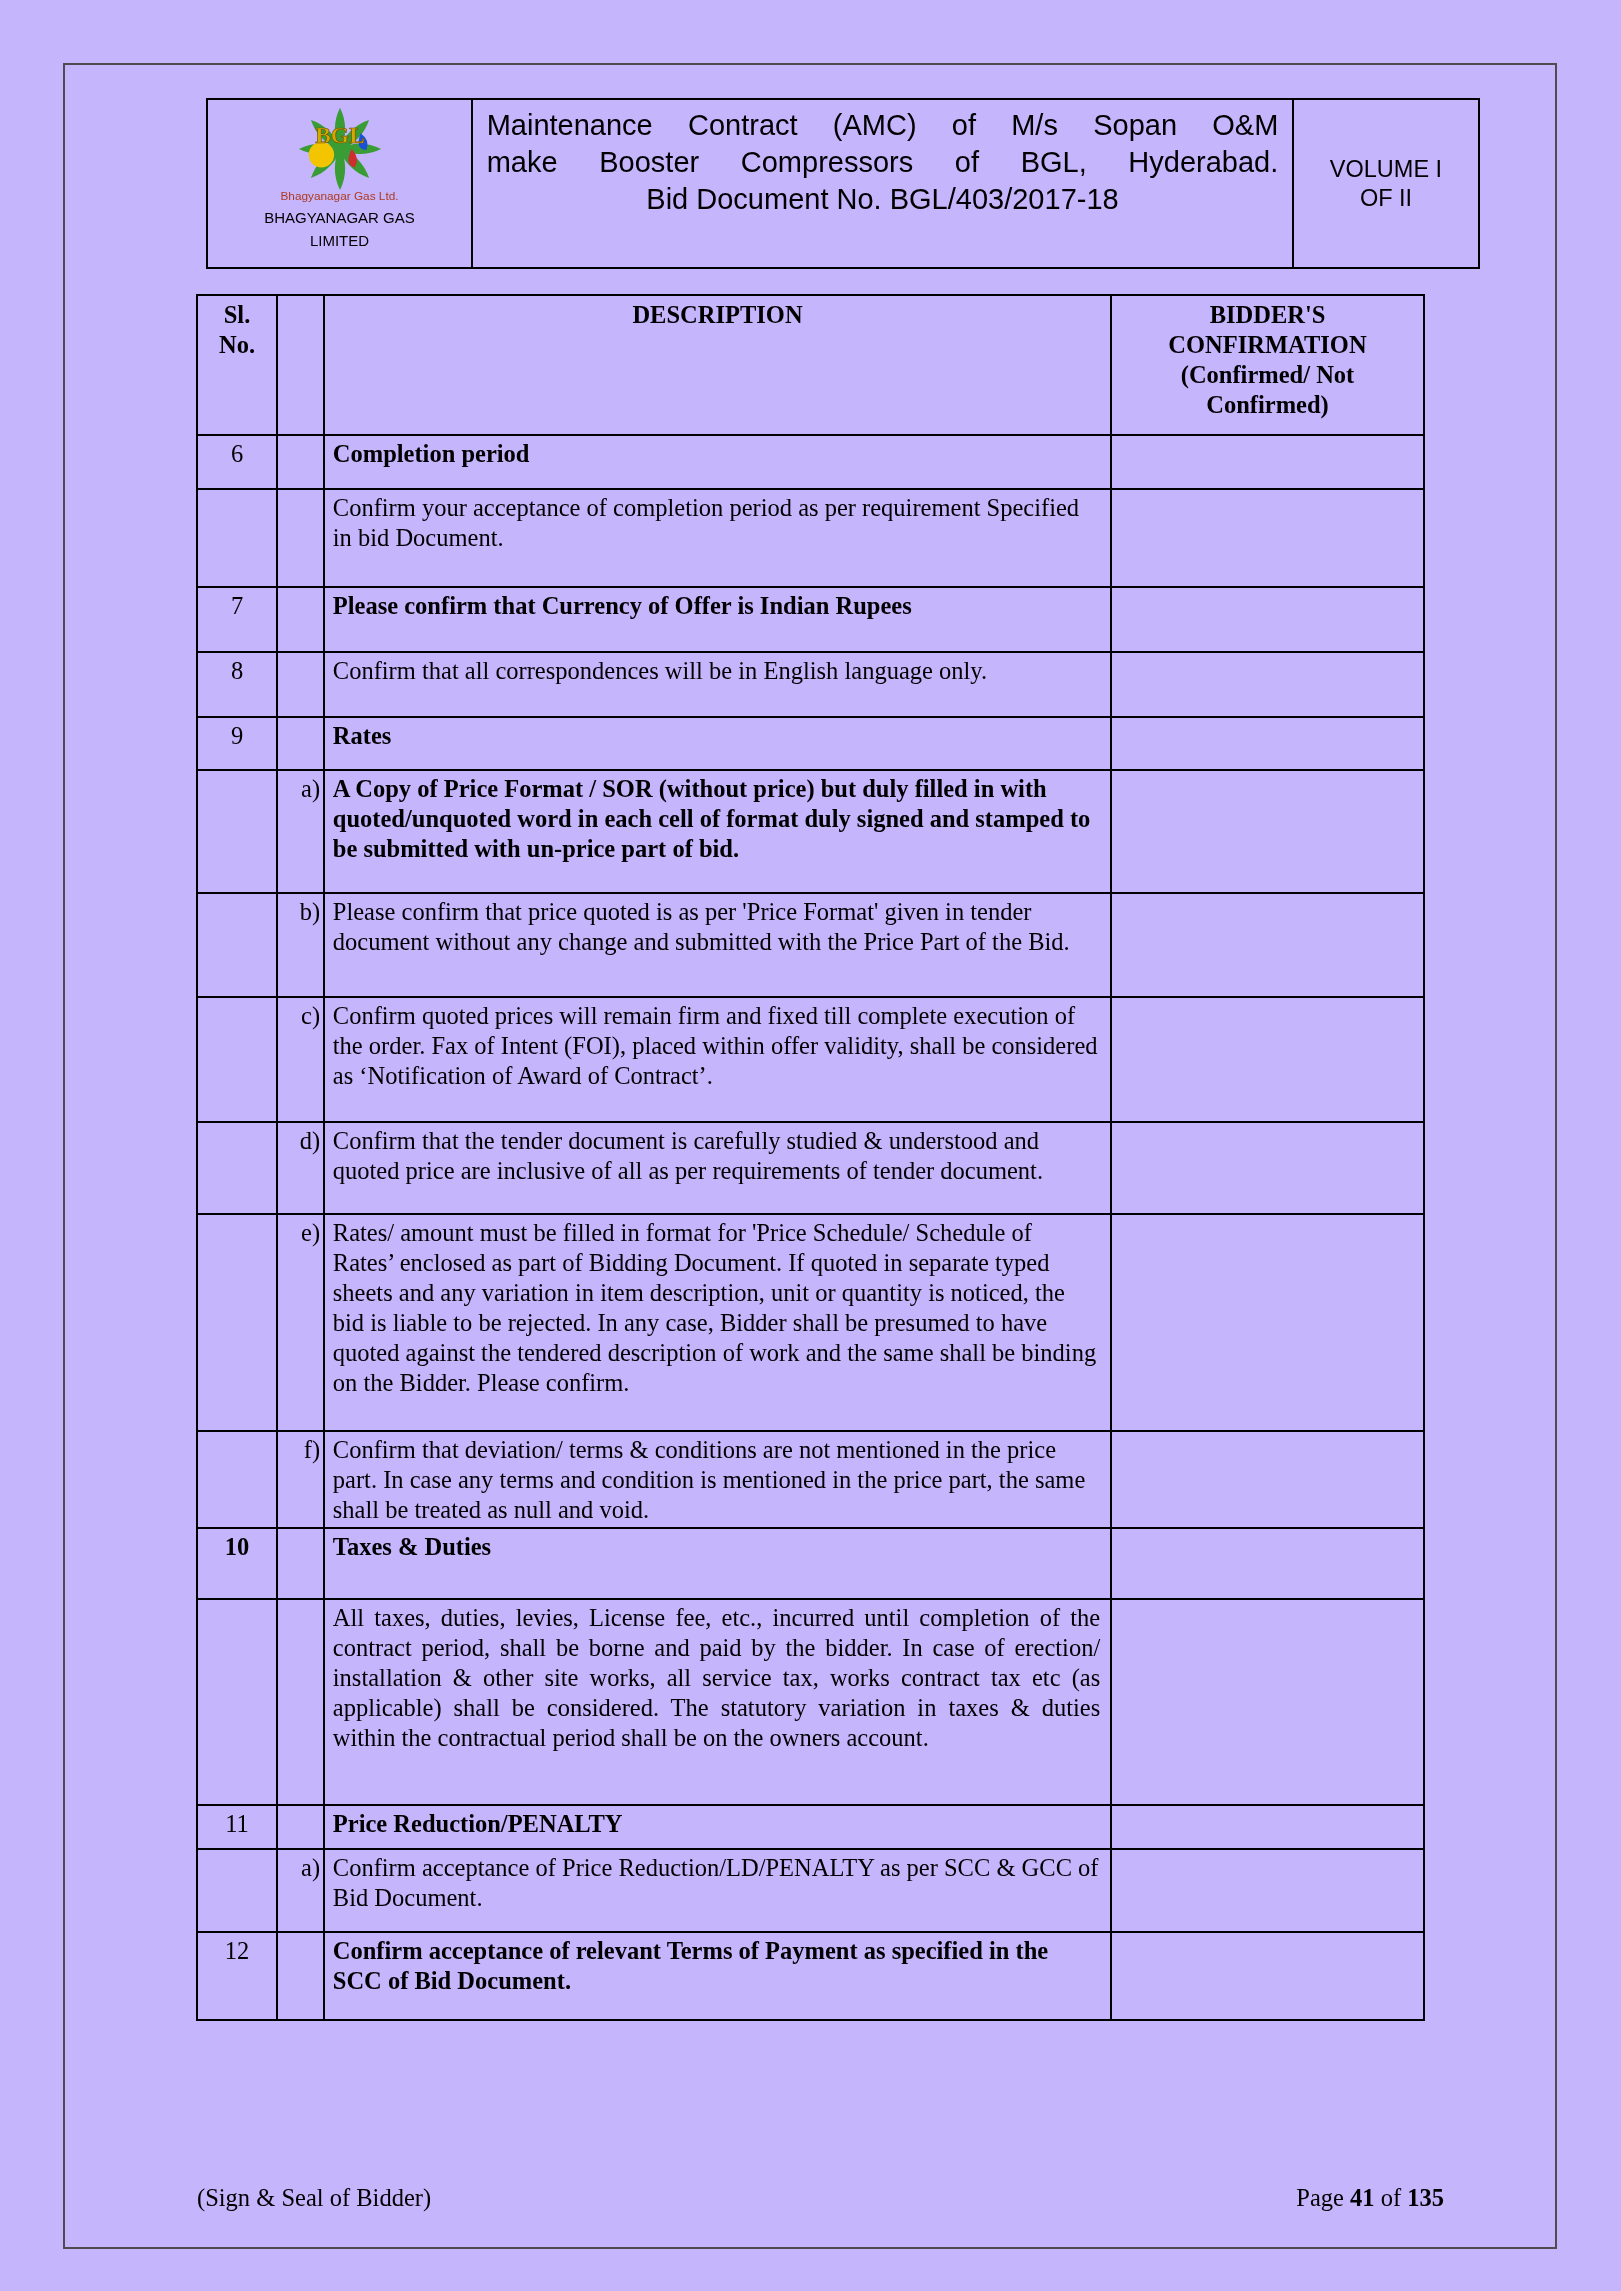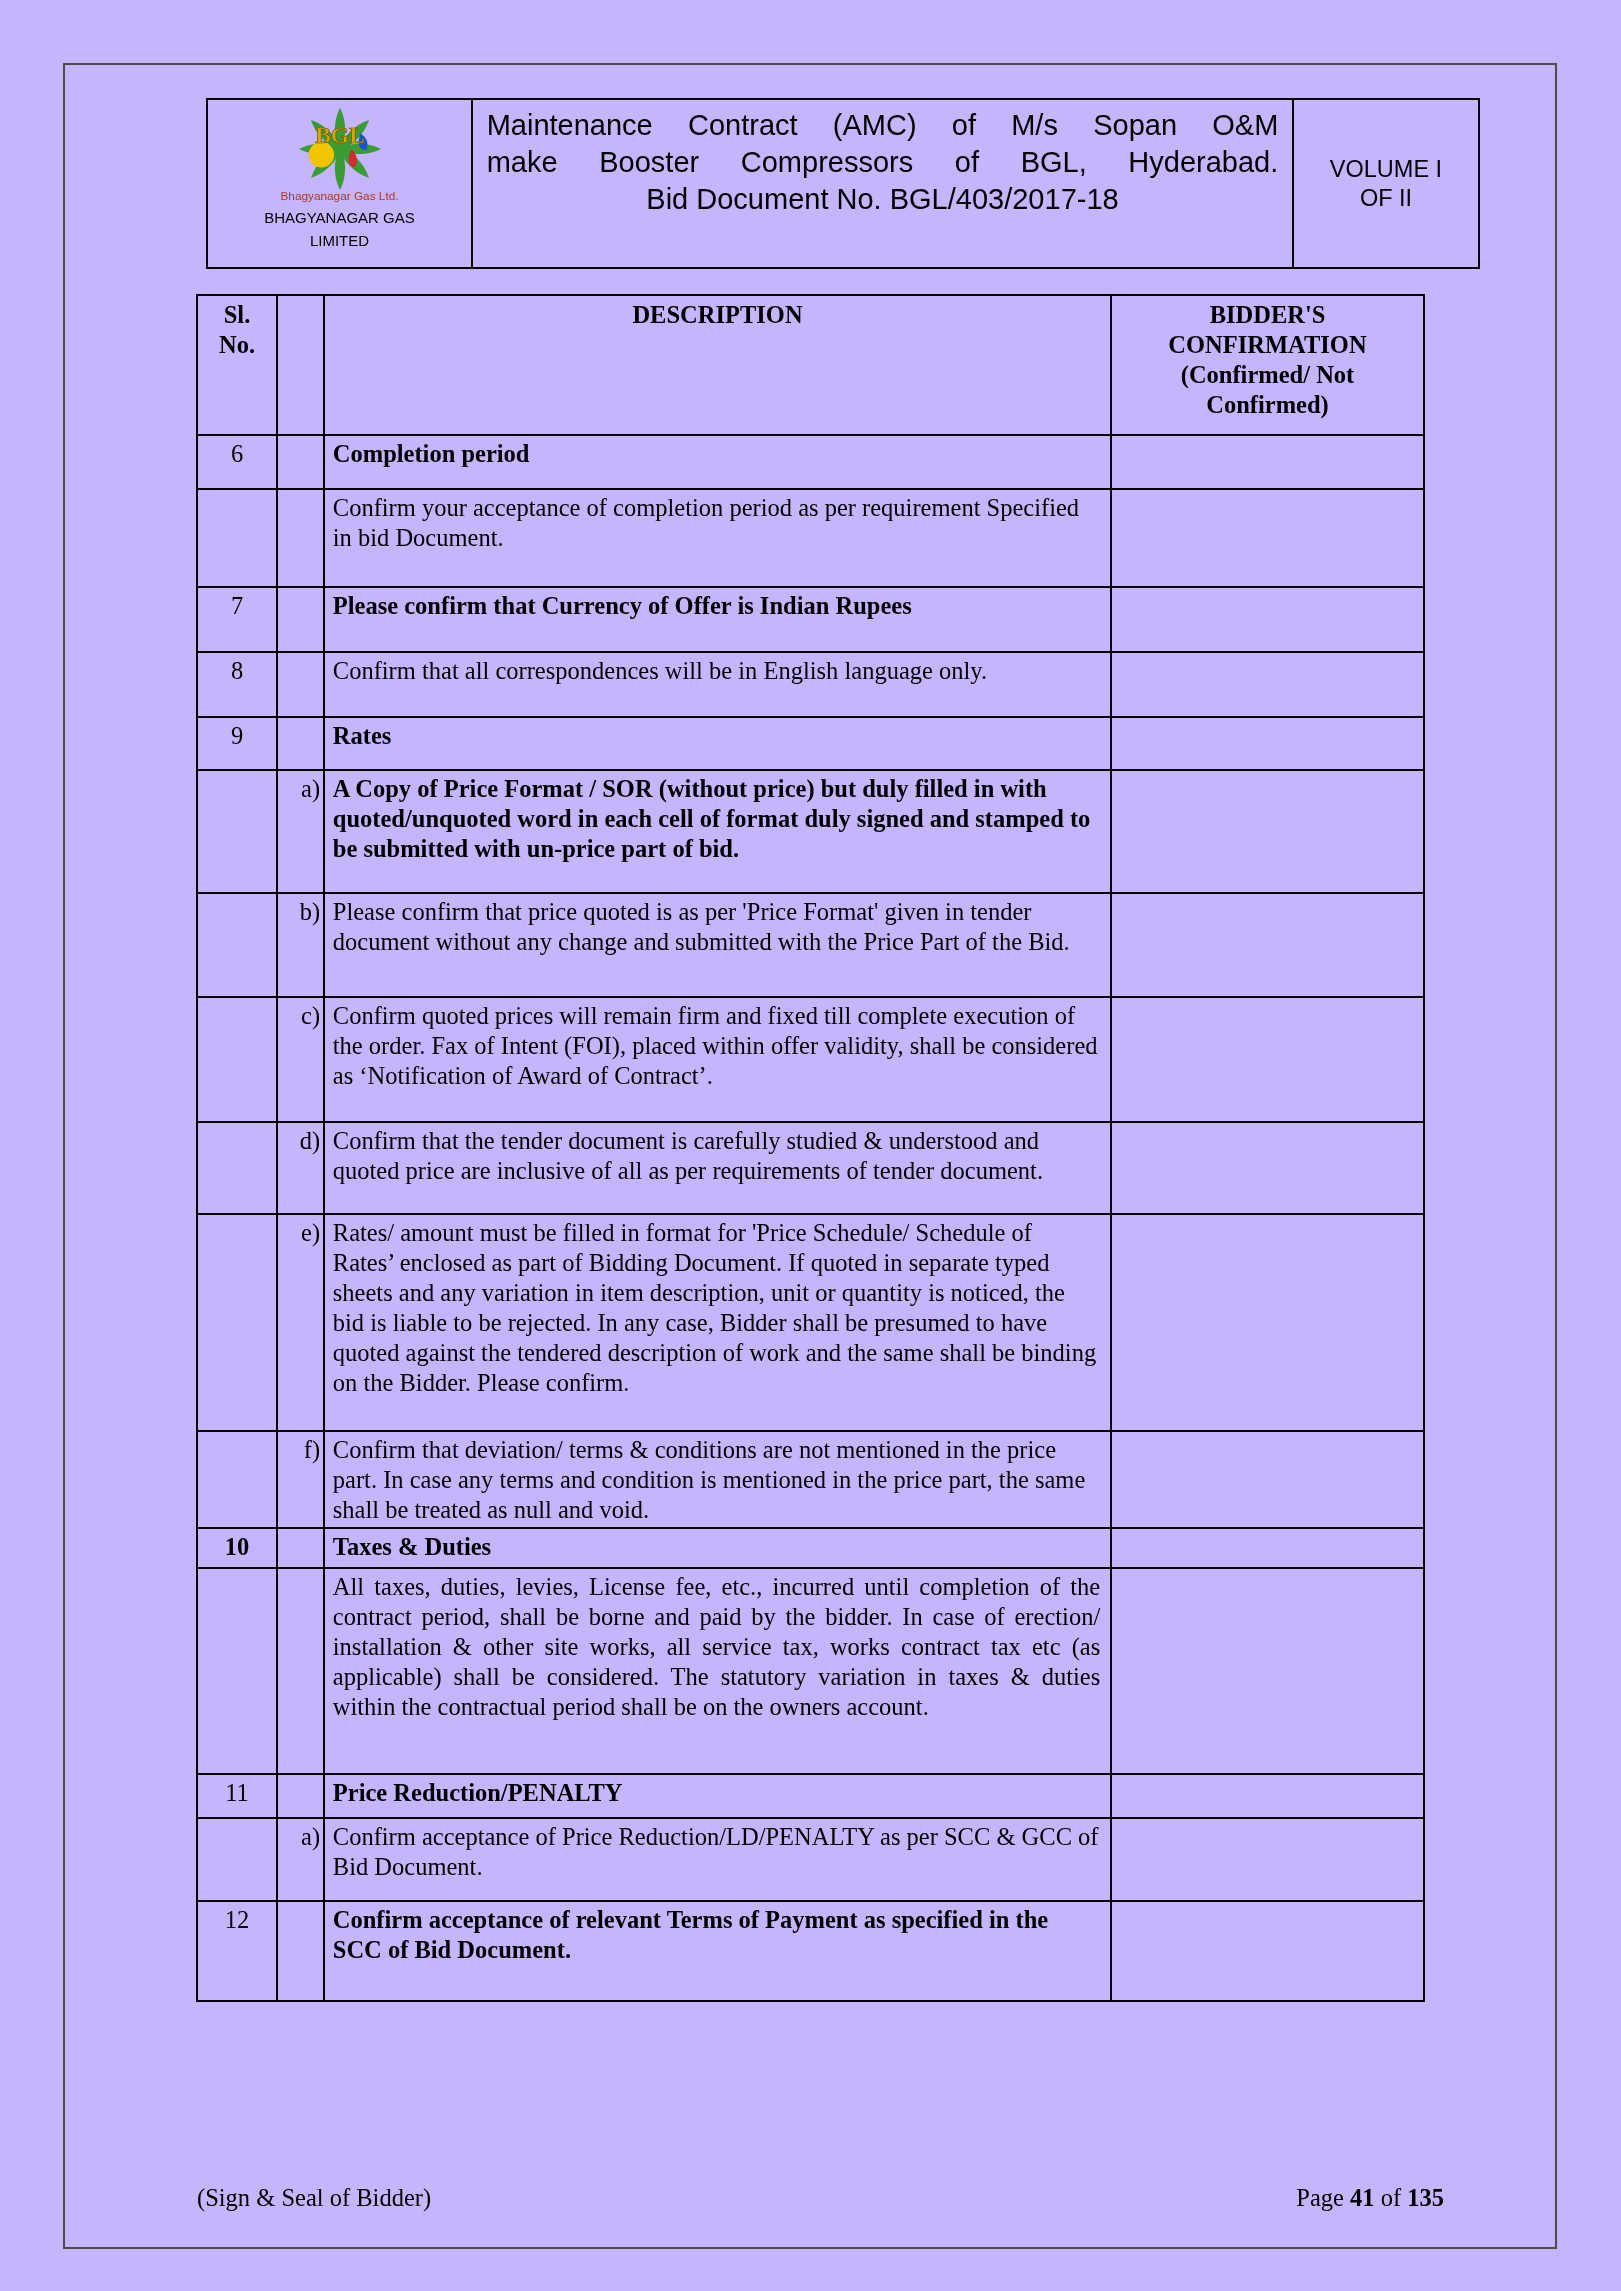--- a/index.html
+++ b/index.html
@@ -97,25 +97,25 @@
   tbody tr:nth-child(2)  { height: 98px; }
   tbody tr:nth-child(3)  { height: 65px; }
   tbody tr:nth-child(4)  { height: 65px; }
   tbody tr:nth-child(5)  { height: 53px; }
   tbody tr:nth-child(6)  { height: 123px; }
   tbody tr:nth-child(7)  { height: 104px; }
   tbody tr:nth-child(8)  { height: 125px; }
   tbody tr:nth-child(9)  { height: 92px; }
   tbody tr:nth-child(10) { height: 217px; }
   tbody tr:nth-child(11) { height: 94px; }
-  tbody tr:nth-child(12) { height: 40px; padding-left: 12px; }
+  tbody tr:nth-child(12) { height: 71px; padding-left: 12px; }
   tbody tr:nth-child(13) { height: 206px; }
   tbody tr:nth-child(14) { height: 44px; }
   tbody tr:nth-child(15) { height: 83px; }
-  tbody tr:nth-child(16) { height: 100px; border-radius: 11px; }
+  tbody tr:nth-child(16) { height: 88px; border-radius: 11px; }
 
   
   .footer {
     position: absolute;
     left: 197px; top: 2184px;
     width: 1247px;
     display: flex;
     justify-content: space-between;
     font-size: 24.5px;
   }

